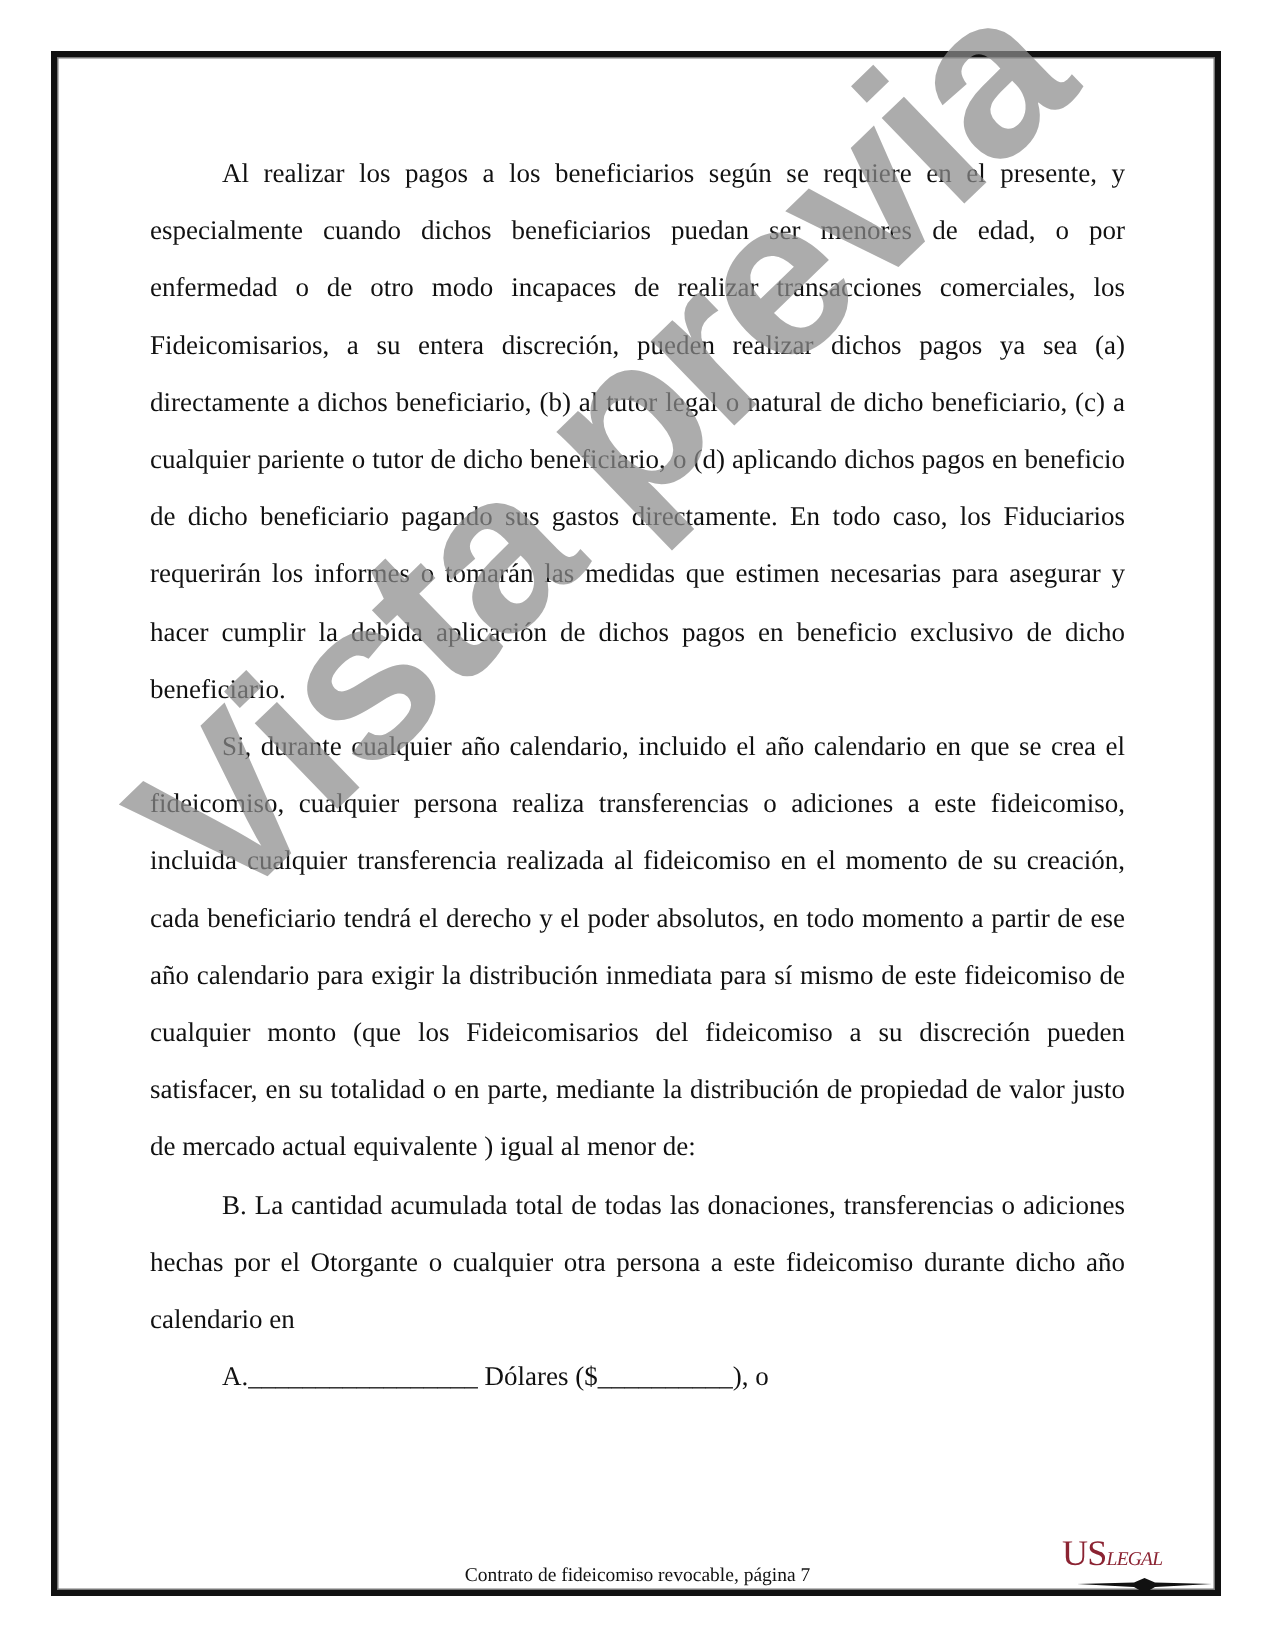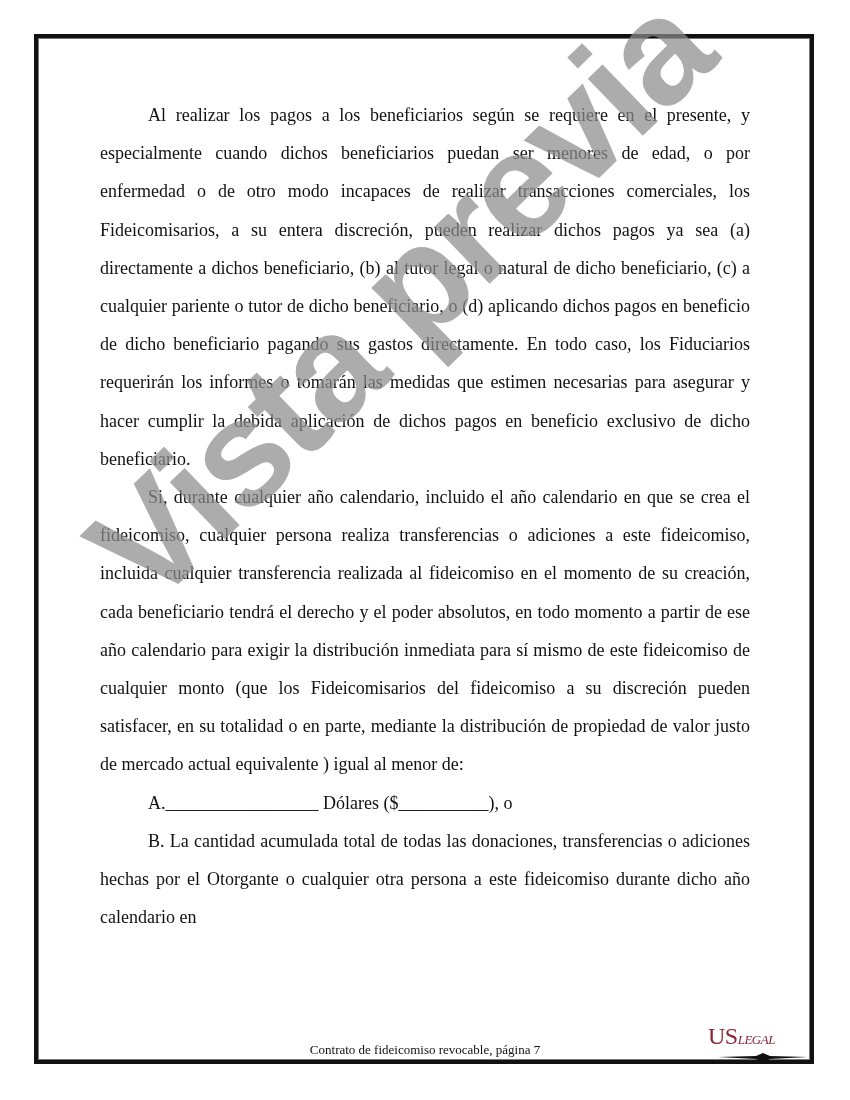--- a/index.html
+++ b/index.html
@@ -43,22 +43,22 @@
     .logo-text .small { font-size: 13px; font-style: italic; }
   </style>
 </head>
 <body>
 
 <div class="page-frame"></div>
 
 <div class="doc">
   <p class="indent">Al realizar los pagos a los beneficiarios según se requiere en el presente, y especialmente cuando dichos beneficiarios puedan ser menores de edad, o por enfermedad o de otro modo incapaces de realizar transacciones comerciales, los Fideicomisarios, a su entera discreción, pueden realizar dichos pagos ya sea (a) directamente a dichos beneficiario, (b) al tutor legal o natural de dicho beneficiario, (c) a cualquier pariente o tutor de dicho beneficiario, o (d) aplicando dichos pagos en beneficio de dicho beneficiario pagando sus gastos directamente. En todo caso, los Fiduciarios requerirán los informes o tomarán las medidas que estimen necesarias para asegurar y hacer cumplir la debida aplicación de dichos pagos en beneficio exclusivo de dicho beneficiario.</p>
   <p class="indent">Si, durante cualquier año calendario, incluido el año calendario en que se crea el fideicomiso, cualquier persona realiza transferencias o adiciones a este fideicomiso, incluida cualquier transferencia realizada al fideicomiso en el momento de su creación, cada beneficiario tendrá el derecho y el poder absolutos, en todo momento a partir de ese año calendario para exigir la distribución inmediata para sí mismo de este fideicomiso de cualquier monto (que los Fideicomisarios del fideicomiso a su discreción pueden satisfacer, en su totalidad o en parte, mediante la distribución de propiedad de valor justo de mercado actual equivalente ) igual al menor de:</p>
+  <p class="indent">B. La cantidad acumulada total de todas las donaciones, transferencias o adiciones hechas por el Otorgante o cualquier otra persona a este fideicomiso durante dicho año calendario en</p>
   <p class="indent">A._________________ Dólares ($__________), o</p>
-  <p class="indent">B. La cantidad acumulada total de todas las donaciones, transferencias o adiciones hechas por el Otorgante o cualquier otra persona a este fideicomiso durante dicho año calendario en</p>
 </div>
 
 <div class="watermark">Vista previa</div>
 
 <div class="footer">Contrato de fideicomiso revocable, página 7</div>
 
 <div class="logo">
   <span class="logo-text"><span>US</span><span class="small">LEGAL</span></span>
   <svg width="90" height="12" viewBox="0 0 90 12" style="display:block;margin-left:10px;">
     <path d="M0 5 L38 4 L45 1 L52 4 L90 5 L52 7 L45 11 L38 7 Z" fill="#111"></path>

